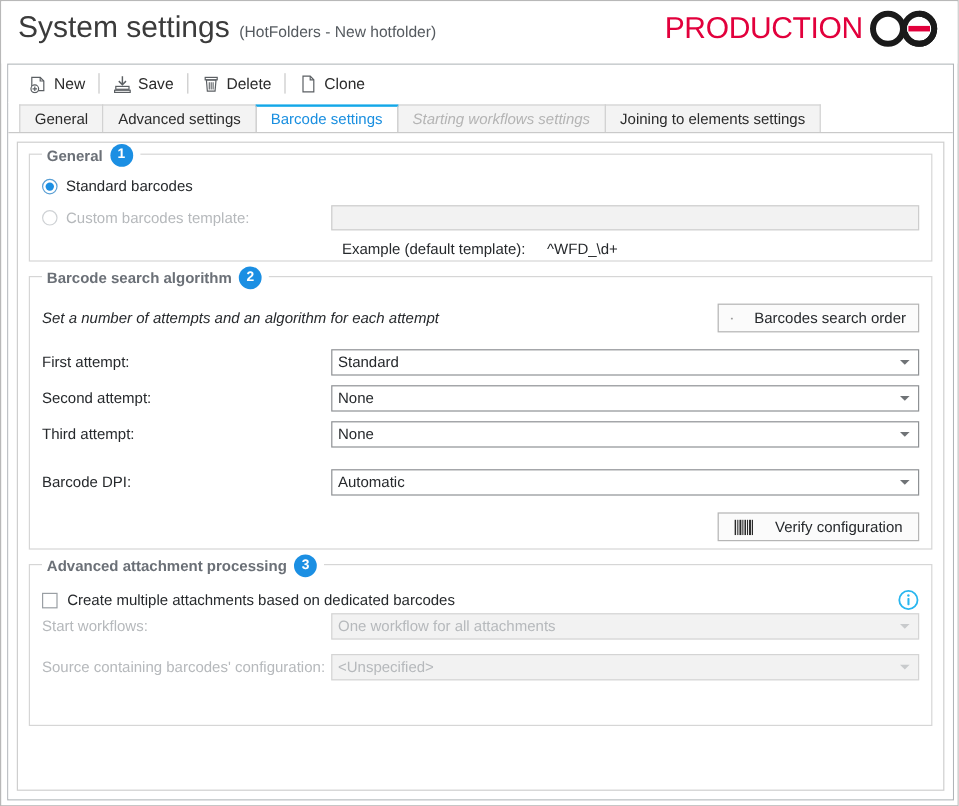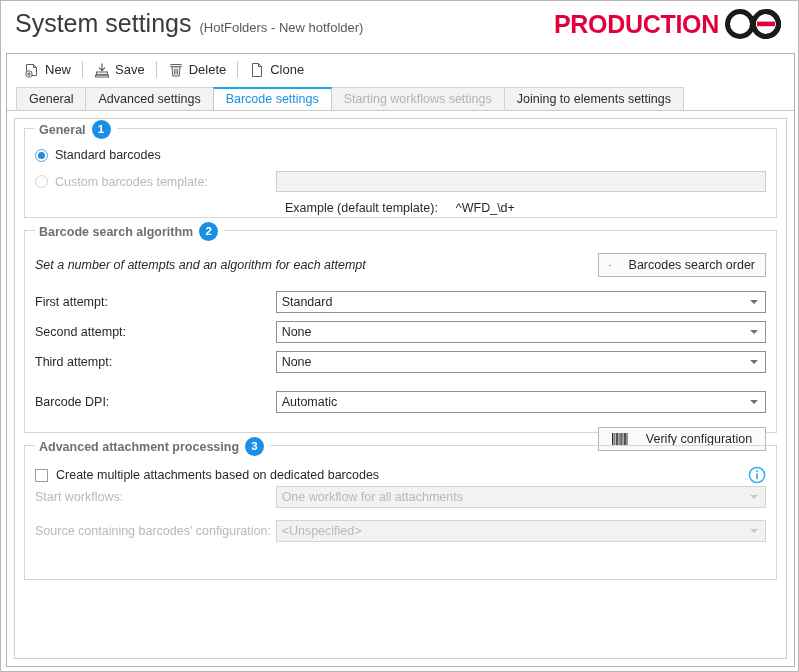--- a/index.html
+++ b/index.html
@@ -38,21 +38,21 @@
     margin-left: 8px;
   }
   .logo {
     position: absolute;
     right: 12px; top: 6px;
     display: flex; align-items: center;
   }
   .logo-text {
     font-size: 25px;
     letter-spacing: -0.3px;
-    font-weight: bold;
+    font-weight: normal;
     color: #e2003c;
     font-family: "Liberation Sans", sans-serif;
   }
   .logo-mark { margin-left: 3px; display: block; }
 
   
   .frame {
     position: absolute;
     left: 5px; top: 52px;
     width: 789px; height: 614px;
@@ -109,21 +109,21 @@
     white-space: nowrap;
   }
   .tab.active {
     background: #ffffff;
     color: #1a8fe0;
     border-color: #c7c7c7;
     border-top: 2px solid #13a7e8;
     line-height: 21px;
     z-index: 3;
   }
-  .tab.disabled { color: #b4b4b4; }
+  .tab.disabled { color: #b4b4b4; font-style: italic; }
 
   
   .body {
     position: absolute;
     left: 0; right: 0; top: 56px; bottom: 0;
     border-top: 1px solid #c9c9c9;
     background: #ffffff;
     padding: 7px 7px 7px 7px;
   }
   .panel-outer {
@@ -375,21 +375,21 @@
             </div>
             <div class="textbox" style="width:508px;" title=""></div>
           </div>
 
           <div style="display:flex;align-items:center;margin-top:9px;padding-left:250px;">
             <span class="example-label">Example (default template):</span>
             <span class="example-value" style="margin-left:18px;">^WFD_\d+</span>
           </div>
         </div>
 
-        <div class="group" style="height:203px;">
+        <div class="group" style="height:228px;">
           <div class="group-legend">
             <span>Barcode search algorithm</span>
             <span class="step-badge">2</span>
           </div>
 
           <div style="display:flex;align-items:center;justify-content:space-between;margin-top:6px;">
             <span class="note-italic">Set a number of attempts and an algorithm for each attempt</span>
             <div class="btn" style="width:168px;">
               <svg width="16" height="13" viewBox="0 0 16 13">
                 <g fill="#2b2b2b">

